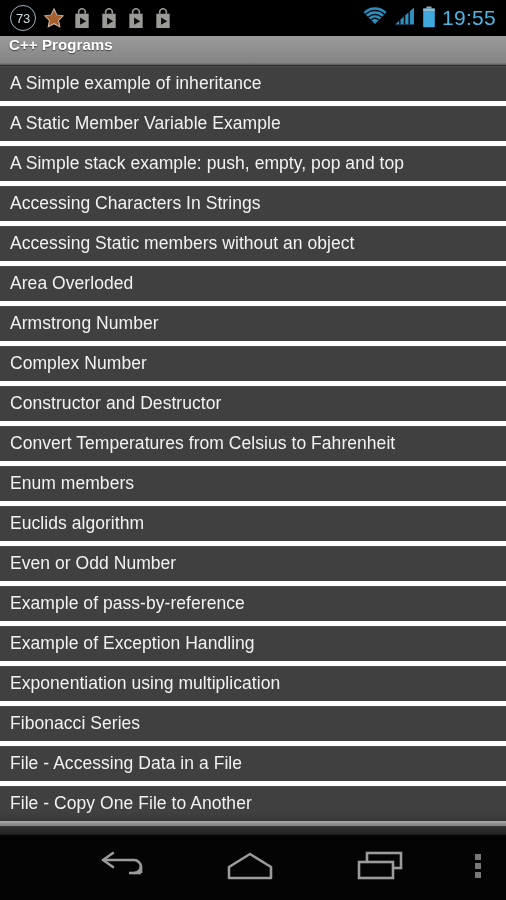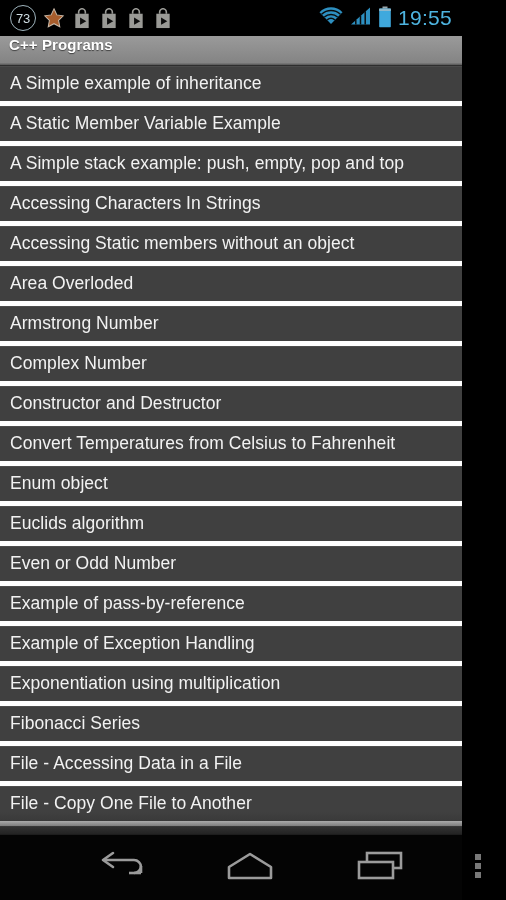--- a/index.html
+++ b/index.html
@@ -10,21 +10,21 @@
   body {
     width: 506px;
     height: 900px;
     overflow: hidden;
     font-family: "Liberation Sans", sans-serif;
     -webkit-font-smoothing: antialiased;
   }
 
   #screen {
     position: relative;
-    width: 462px;
+    width: 506px;
     height: 900px;
     background: #f0abfc;
     display: flex;
     flex-direction: column;
   }
 
   
   .status-bar {
     height: 36px;
     flex: 0 0 36px;
@@ -269,21 +269,21 @@
         <div class="list-row">
           <span class="list-row-label">Complex Number</span>
         </div>
         <div class="list-row">
           <span class="list-row-label">Constructor and Destructor</span>
         </div>
         <div class="list-row">
           <span class="list-row-label">Convert Temperatures from Celsius to Fahrenheit</span>
         </div>
         <div class="list-row">
-          <span class="list-row-label">Enum object</span>
+          <span class="list-row-label">Enum members</span>
         </div>
         <div class="list-row">
           <span class="list-row-label">Euclids algorithm</span>
         </div>
         <div class="list-row">
           <span class="list-row-label">Even or Odd Number</span>
         </div>
         <div class="list-row">
           <span class="list-row-label">Example of pass-by-reference</span>
         </div>

